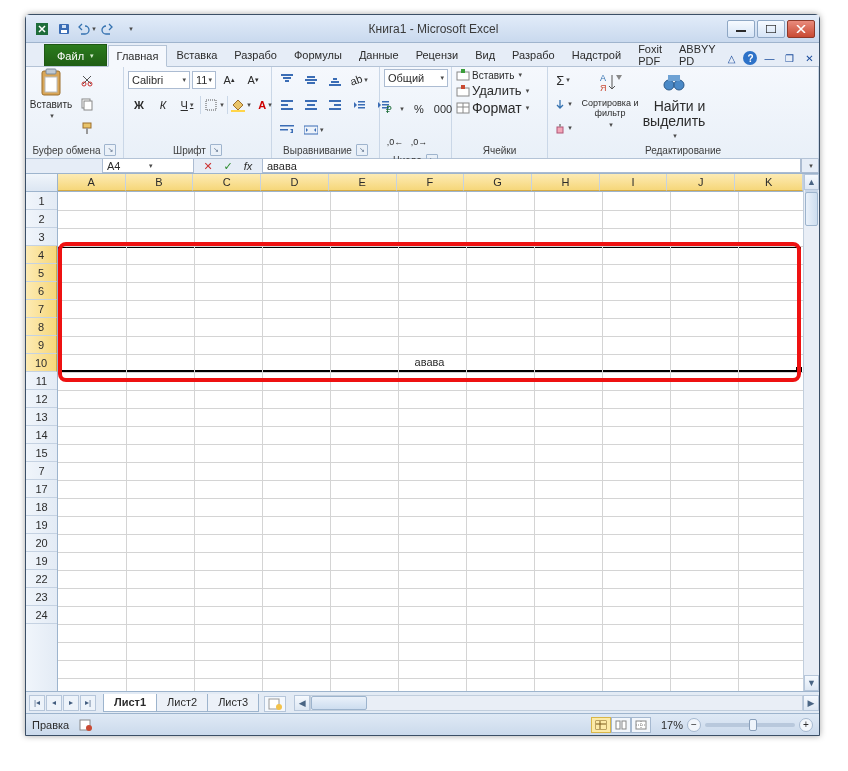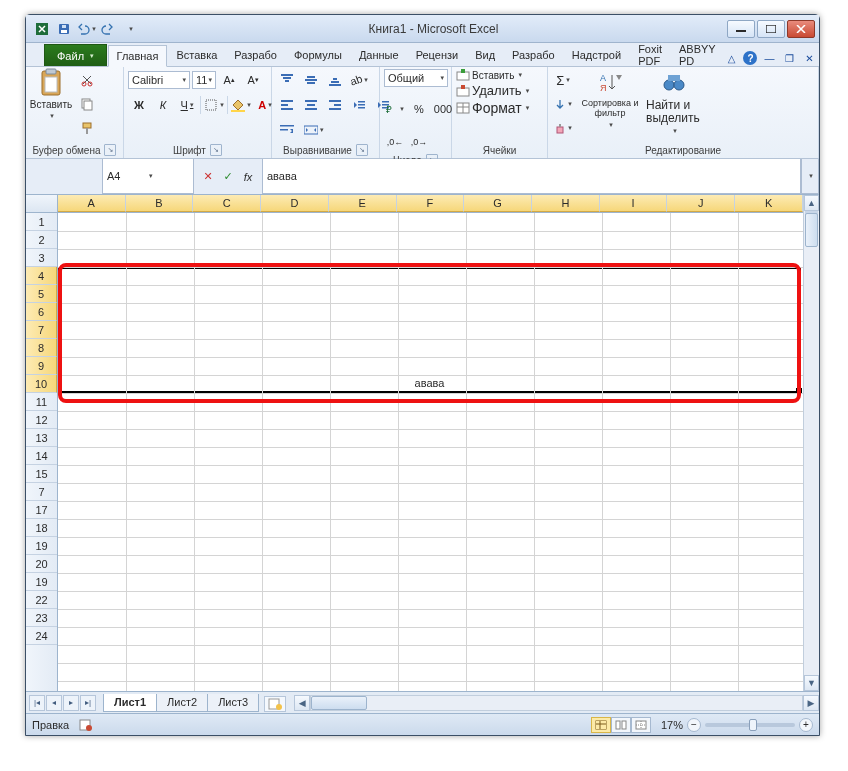--- a/index.html
+++ b/index.html
@@ -92,21 +92,21 @@
   .btn-lg { width:42px; display:flex; flex-direction:column; align-items:center; gap:2px; }
   .btn-lg .ico { width:28px;height:28px;display:flex;align-items:center;justify-content:center; }
   .btn-sm { width:22px;height:22px;display:flex;align-items:center;justify-content:center;border-radius:2px; font-size:11px;}
   .row { display:flex; gap:2px; align-items:center; }
   .stack { display:flex; flex-direction:column; gap:2px; }
   .dd { font-size:7px;color:#4a4a4a;margin-left:2px;}
   .font-name { width:62px;height:18px;border:1px solid #acbcd2;background:#fff;padding:0 3px;display:flex;align-items:center;font-size:11px;}
   .font-size { width:24px;height:18px;border:1px solid #acbcd2;background:#fff;padding:0 3px;display:flex;align-items:center;font-size:11px;}
 
   .namebox-row {
-    height: 36px;
+    height: 15px;
     background: #e6edf7;
     border-bottom:1px solid #9db4cd;
     display:flex; align-items:stretch;
   }
   .name-box { width:92px;border:1px solid #acbcd2;border-top:none;background:#fff;display:flex;align-items:center;padding:0 4px;margin-left:76px;}
   .name-box span { flex:1; }
   .fx-btns { display:flex;align-items:center;gap:4px;padding:0 6px;}
   .fx-btn { width:16px;height:16px;display:flex;align-items:center;justify-content:center;font-size:11px;}
   .formula-input { flex:1;border:1px solid #acbcd2;border-top:none;background:#fff;padding:0 4px;display:flex;align-items:center;font-size:11px;}
   .formula-expand { width:18px;border:1px solid #acbcd2;border-top:none;background:#e6edf7;display:flex;align-items:center;justify-content:center;}
@@ -559,21 +559,21 @@
               <span class="dd">▾</span>
           </div>
           <div class="btn-lg" style="width:56px">
             <div class="ico">
                 <svg width="24" height="24">
                   <circle cx="7" cy="14" r="5" fill="#4a89c7" stroke="#2c5a8a"></circle>
                   <circle cx="17" cy="14" r="5" fill="#4a89c7" stroke="#2c5a8a"></circle>
                   <rect x="6" y="4" width="12" height="6" fill="#6ea2d4"></rect>
                 </svg>
               </div>
-            <span style="font-size:12px;text-align:left;line-height:1.1">Найти и выделить</span>
+            <span style="font-size:14px;text-align:right;line-height:1.1">Найти и выделить</span>
               <span class="dd">▾</span>
           </div>
         </div>
         <div class="group-label">
             <span>Редактирование</span>
           </div>
       </div>
 
     </div>
   </div>

